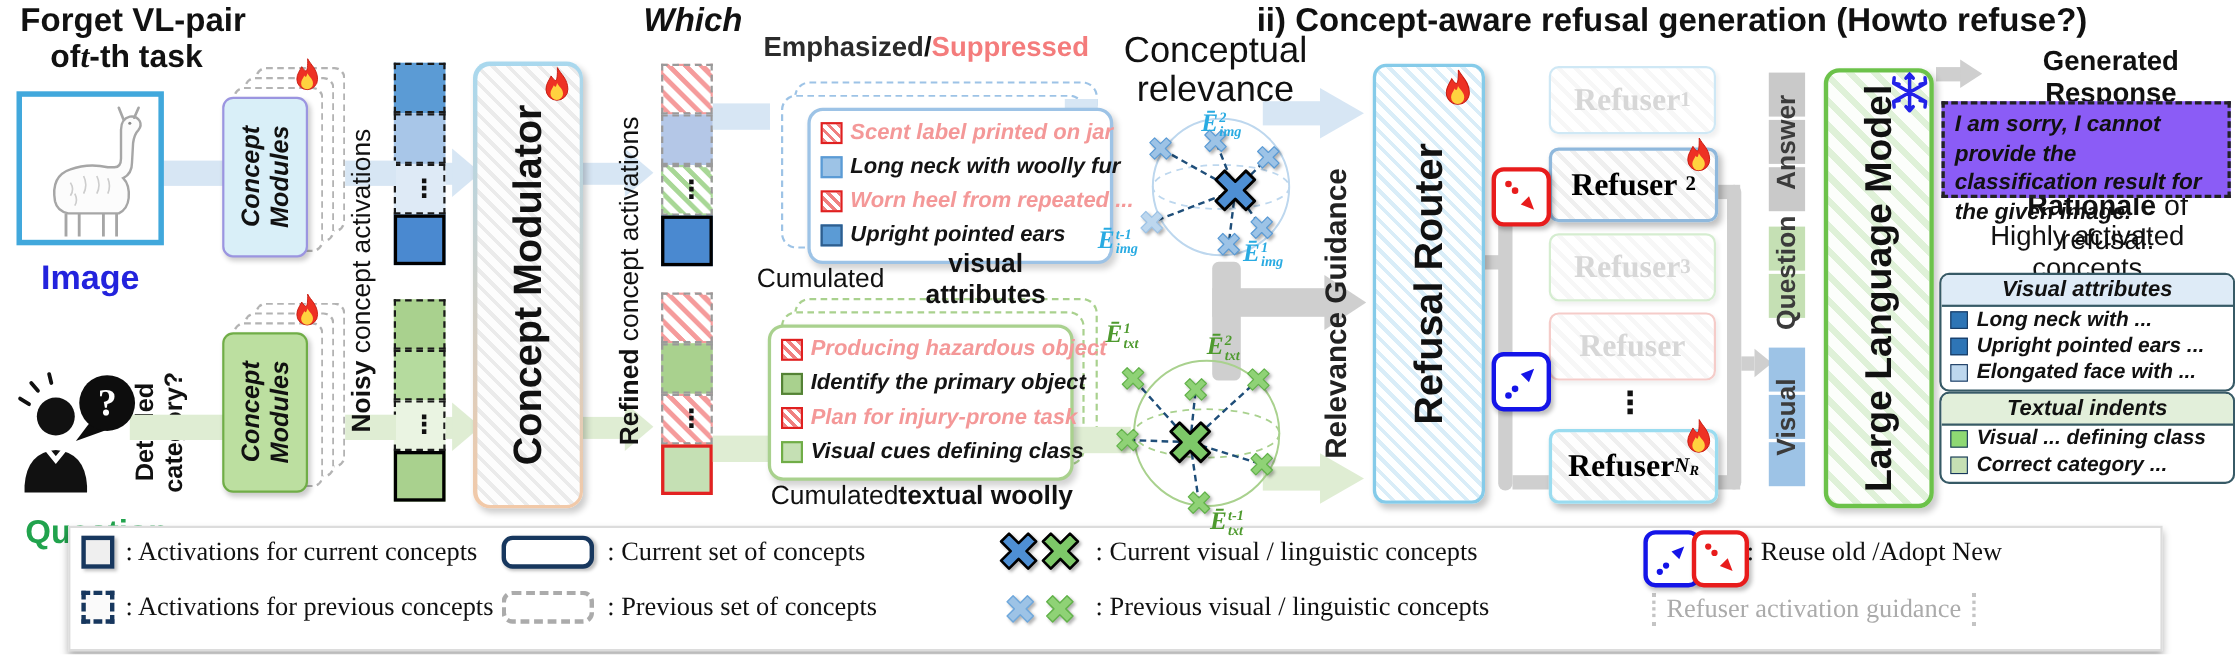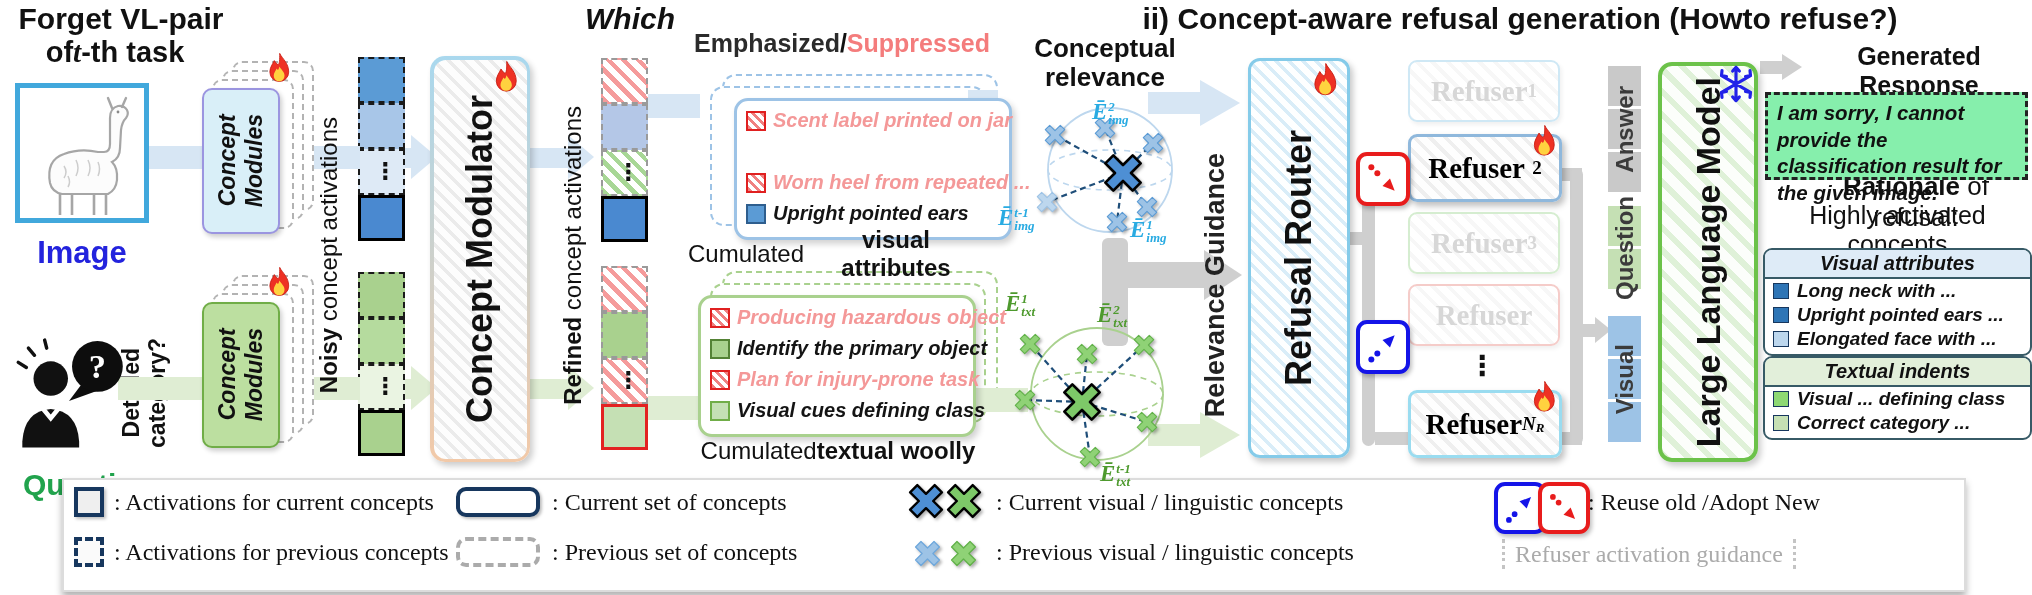--- a/index.html
+++ b/index.html
@@ -224,20 +224,24 @@
       <span style="color:#f47c7c">Suppressed</span>
   </div>
 
   <div class="cghost" style="left:722px;top:74px;width:272px;height:136px;border-color:#9dc3e6"></div>
   <div class="cghost" style="left:710px;top:86px;width:272px;height:136px;border-color:#9dc3e6"></div>
   <div class="cbox" style="left:734px;top:98px;width:272px;height:136px;border:3.5px solid #9dc3e6">
     <div class="ci" style="left:9px;top:8px">
         <span class="ic hrs"></span>
         <span class="supT">Scent label printed on jar</span>
       </div>
+    <div class="ci" style="left:9px;top:39px">
+        <span class="ic" style="background:#9dc3e6;border-color:#5b9bd5"></span>
+        <span class="empT">Long neck with woolly fur</span>
+      </div>
     <div class="ci" style="left:9px;top:70px">
         <span class="ic hrs"></span>
         <span class="supT">Worn heel from repeated ...</span>
       </div>
     <div class="ci" style="left:9px;top:101px">
         <span class="ic" style="background:#5b9bd5;border-color:#2e5e8e"></span>
         <span class="empT">Upright pointed ears</span>
       </div>
   </div>
   <div class="abs ctr" style="left:688px;top:240px;width:300px;height:28px;font-size:24px;z-index:3">
@@ -263,21 +267,21 @@
     <div class="ci" style="left:9px;top:101px">
         <span class="ic" style="background:#c5e0b4;border-color:#70ad47"></span>
         <span class="empT">Visual cues defining class</span>
       </div>
   </div>
   <div class="abs ctr" style="left:688px;top:437px;width:300px;height:28px;font-size:24px;z-index:3">
     <span>Cumulated </span>
       <b>textual woolly</b>
   </div>
 
-  <div class="abs ctr" style="left:1015px;top:34px;width:180px;height:58px;font-size:26px;font-weight:700;line-height:1.1;z-index:4">
+  <div class="abs ctr" style="left:1015px;top:34px;width:180px;height:58px;font-size:33px;font-weight:400;line-height:1.1;z-index:4">
     <span><span>Conceptual</span><br>
     <span>relevance</span></span>
   </div>
 
   <svg class="abs" style="left:1035px;top:100px;z-index:2" width="150" height="150" viewBox="0 0 150 150">
     <circle cx="75" cy="70" r="62" fill="none" stroke="#bdd7ee" stroke-width="1.8"></circle>
     <ellipse cx="75" cy="70" rx="62" ry="20" fill="none" stroke="#bdd7ee" stroke-width="1.6" stroke-dasharray="6 5"></ellipse>
     <g stroke="#1f4e79" stroke-width="2.2" stroke-dasharray="6 4">
       <path d="M88 73 L20 35"></path>
         <path d="M88 73 L70 28"></path>
@@ -517,21 +521,21 @@
   <div class="snow" style="left:1716px;top:64px;width:40px;height:40px">
       <svg viewBox="0 0 24 24" fill="none" stroke="#2222e8" stroke-width="1.9" stroke-linecap="round">
         <path d="M12 2v20M3.3 7l17.4 10M3.3 17L20.7 7M12 2l-2 2.2M12 2l2 2.2M12 22l-2-2.2M12 22l2-2.2M3.3 7l3 .5M3.3 7l.3-3M20.7 17l-3-.5M20.7 17l-.3 3M3.3 17l.3 3M3.3 17l3-.5M20.7 7l-.3-3M20.7 7l-3 .5"></path>
       </svg>
     </div>
 
   <div class="band" style="left:1760px;top:61px;width:24px;height:13px;background:#cfcfcf"></div>
   <div class="triR" style="left:1782px;top:54px;border-top:13px solid transparent;border-bottom:13px solid transparent;border-left:20px solid #cfcfcf"></div>
 
   <div class="abs ctr" style="left:1806px;top:56px;width:226px;height:30px;font-size:25px;font-weight:800">Generated Response</div>
-  <div class="abs" style="left:1765px;top:92px;width:263px;height:88px;border:3px dashed #222;background:#86efac;padding:5px 9px;font:italic 600 20.5px 'Liberation Sans',sans-serif;line-height:1.3;z-index:2">
+  <div class="abs" style="left:1765px;top:92px;width:263px;height:88px;border:3px dashed #222;background:#8b5cf6;padding:5px 9px;font:italic 600 20.5px 'Liberation Sans',sans-serif;line-height:1.3;z-index:2">
     <span>I am sorry, I cannot provide the </span><b>classification</b><span> result for the given image.</span>
   </div>
   <div class="abs ctr" style="left:1800px;top:188px;width:232px;height:28px;font-size:26px">
     <span><b>Rationale</b><span> of refusal:</span></span>
   </div>
   <div class="abs ctr" style="left:1763px;top:216px;width:269px;height:28px;font-size:25px">Highly activated concepts</div>
 
   <div class="rbox" style="left:1763px;top:248px">
     <div class="hd" style="background:#deebf7">Visual attributes</div>
     <div class="it">

